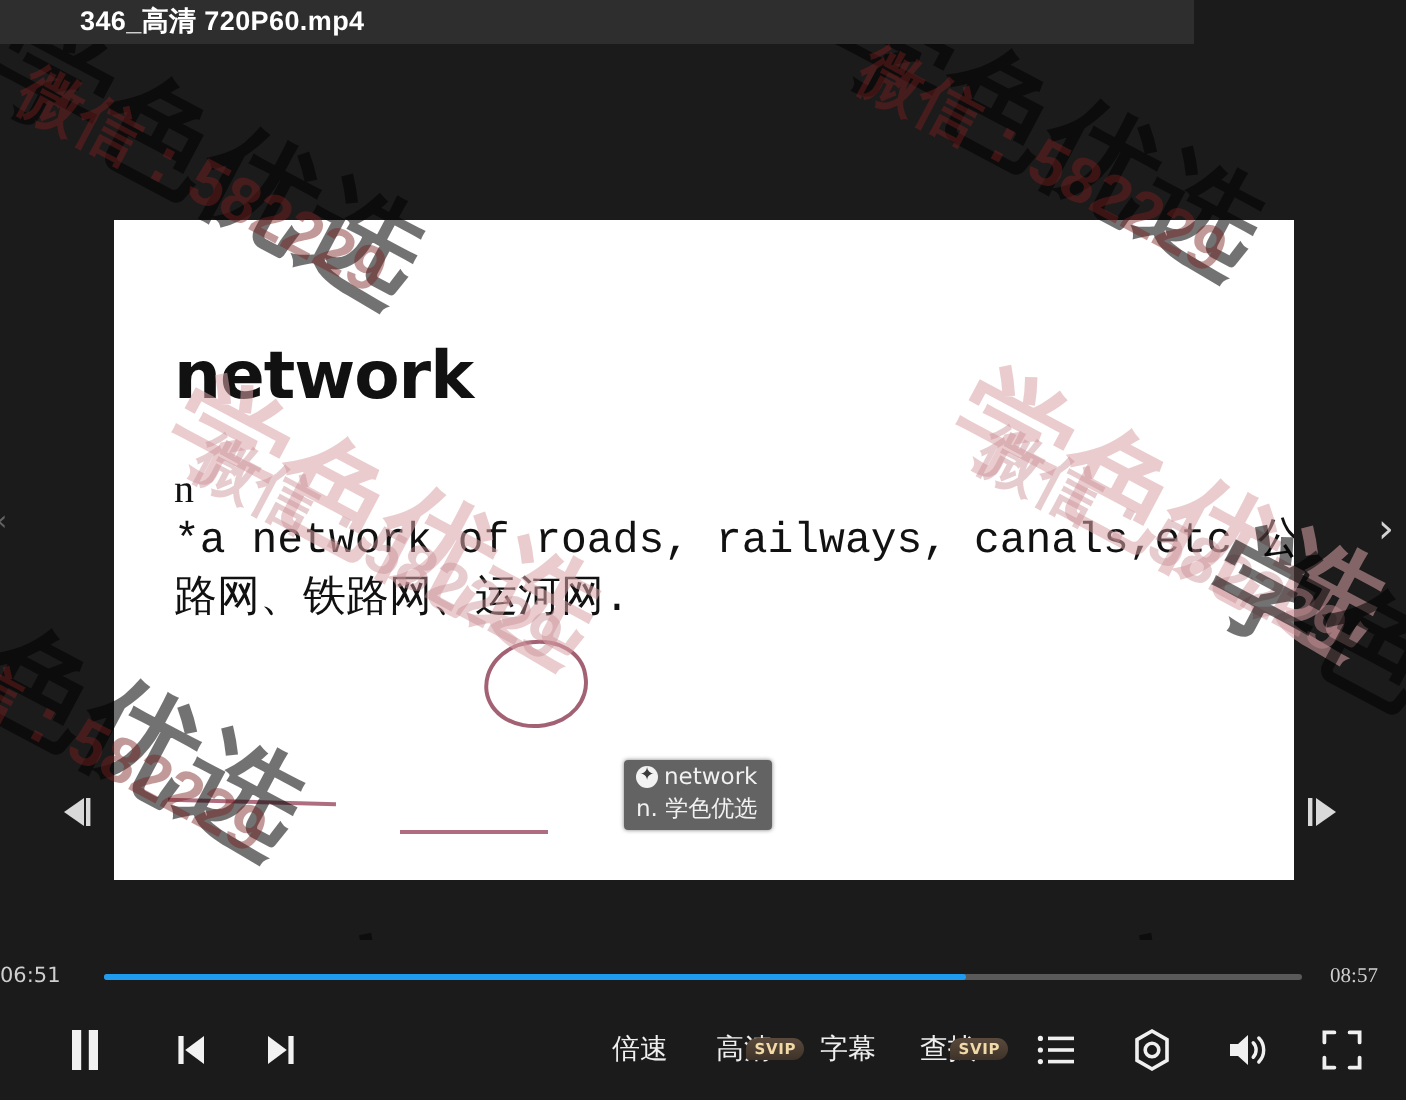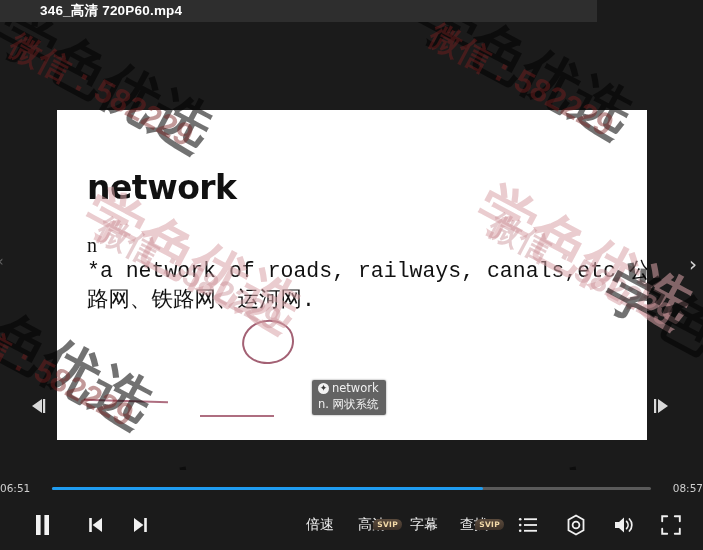--- a/index.html
+++ b/index.html
@@ -154,21 +154,21 @@
   
   .controls {
     position:absolute; left:0; bottom:0; width:703px; height:80px;
     background:#1b1b1b;
     z-index:50;
   }
 
   
   .prow { position:absolute; left:0; top:8px; width:703px; height:20px; display:flex; align-items:center; }
   .ptime { color:#cfcfcf; font-size:10.5px; width:52px; font-family:"DejaVu Sans", sans-serif; }
-  .ptime.right { text-align:right; }
+  .ptime.right { text-align:center;font-family:Liberation Serif, serif; }
   .track {
     position:relative; flex:1; height:3px; background:#5a5a5a; border-radius:2px; cursor:pointer;
   }
   .track .fill { position:absolute; left:0; top:0; height:3px; background:#1f9cf0; border-radius:2px; }
 
   
   .brow { position:absolute; left:0; top:30px; width:703px; height:50px; }
   .btn {
     position:absolute; top:0; height:50px;
     display:flex; align-items:center; justify-content:center;
@@ -218,21 +218,21 @@
       <div class="ink ink-ellipse"></div>
       <div class="ink ink-ul1"></div>
       <div class="ink ink-ul2"></div>
 
       <div class="tooltip">
         <div class="row">
           <span class="tip-star">✦</span>
           <span>network</span>
         </div>
         <div class="row">
-          <span>n. 网状系统</span>
+          <span>n. 学色优选</span>
         </div>
       </div>
     </div>
 
     <div class="chev chev-right">›</div>
     <div class="chev chev-left">‹</div>
   </div>
 
   <div class="frame-btn frame-prev">
     <svg width="18" height="16" viewBox="0 0 18 16">

